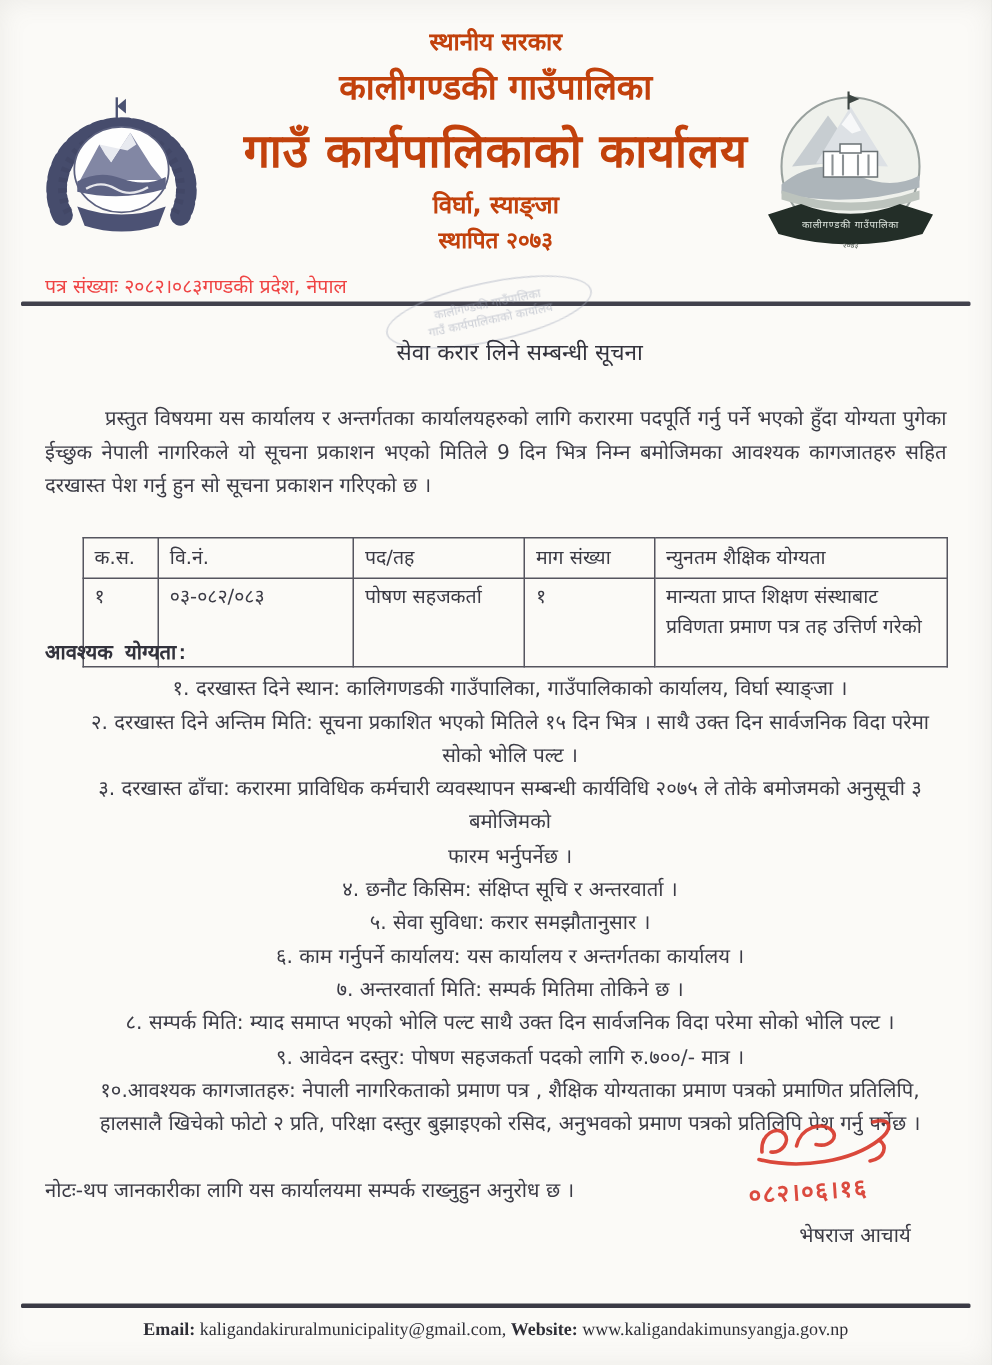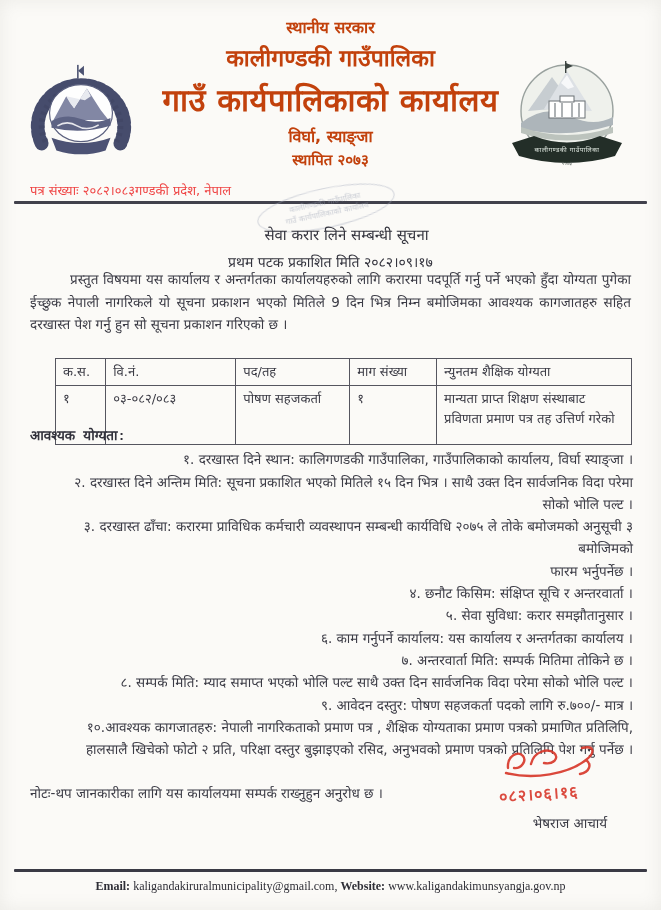--- a/index.html
+++ b/index.html
@@ -43,21 +43,21 @@
   .intro{position:absolute;top:268px;left:30px;width:601px;font-size:13.5px;line-height:22.5px;text-align:justify;text-indent:40px;color:#3b3b45;}
   
   .vtable{position:absolute;top:338px;left:55px;width:577px;border-collapse:collapse;font-size:13px;color:#3b3b45;margin-top:20px;}
   .vtable th,.vtable td{border:1.2px solid #55555f;padding:3px 7px;font-weight:normal;text-align:left;vertical-align:top;}
   .vtable th{height:20px;}
   .vtable td{height:52px;line-height:20px;}
   .col-sn{width:36px;}.col-adv{width:120px;}.col-post{width:104px;}.col-qty{width:76px;}.col-qual{width:193px;}
   
   .req{position:absolute;top:426px;left:30px;width:603px;font-size:13.5px;line-height:22.3px;color:#3b3b45;}
   .req-h{font-weight:bold;color:#32323c;font-family:Liberation Mono, monospace;}
-  .req-item{text-align:right;margin-left:17px;}
+  .req-item{text-align:center;margin-left:17px;}
   
   .note{position:absolute;top:784px;left:30px;width:470px;font-size:13.5px;color:#3b3b45;}
   
   .scribble{position:absolute;top:742px;left:498px;width:120px;height:42px;}
   .sig-date{position:absolute;top:781px;left:499px;width:130px;font-size:16px;color:#d8392c;transform:rotate(-4deg);letter-spacing:1px;font-weight:bold;opacity:.9;}
   .sig-name{position:absolute;top:814px;left:500px;width:140px;text-align:center;font-size:13.5px;color:#3b3b45;}
   
   .footer{position:absolute;top:879px;left:0;width:100%;text-align:center;font-size:12px;color:#2e2e36;font-family:"Liberation Serif","DejaVu Serif",serif;}
   .footer b{font-weight:bold;}
 </style>
@@ -122,21 +122,20 @@
 
   <div class="stamp">
     <div class="ring">
       <div>कालीगण्डकी गाउँपालिका</div>
       <div>गाउँ कार्यपालिकाको कार्यालय</div>
     </div>
   </div>
 
   <div class="title-block">
     <div class="n-title">सेवा करार लिने सम्बन्धी सूचना</div>
-    <div class="n-pub">प्रथम पटक प्रकाशित मिति २०८२।०९।१७</div>
   </div>
 
   <div class="intro">प्रस्तुत विषयमा यस कार्यालय र अन्तर्गतका कार्यालयहरुको लागि करारमा पदपूर्ति गर्नु पर्ने भएको हुँदा योग्यता पुगेका ईच्छुक नेपाली नागरिकले यो सूचना प्रकाशन भएको मितिले 9 दिन भित्र निम्न बमोजिमका आवश्यक कागजातहरु सहित दरखास्त पेश गर्नु हुन सो सूचना प्रकाशन गरिएको छ ।</div>
 
   <table class="vtable">
     <thead>
       <tr>
         <th class="col-sn">क.स.</th>
         <th class="col-adv">वि.नं.</th>
         <th class="col-post">पद/तह</th>

